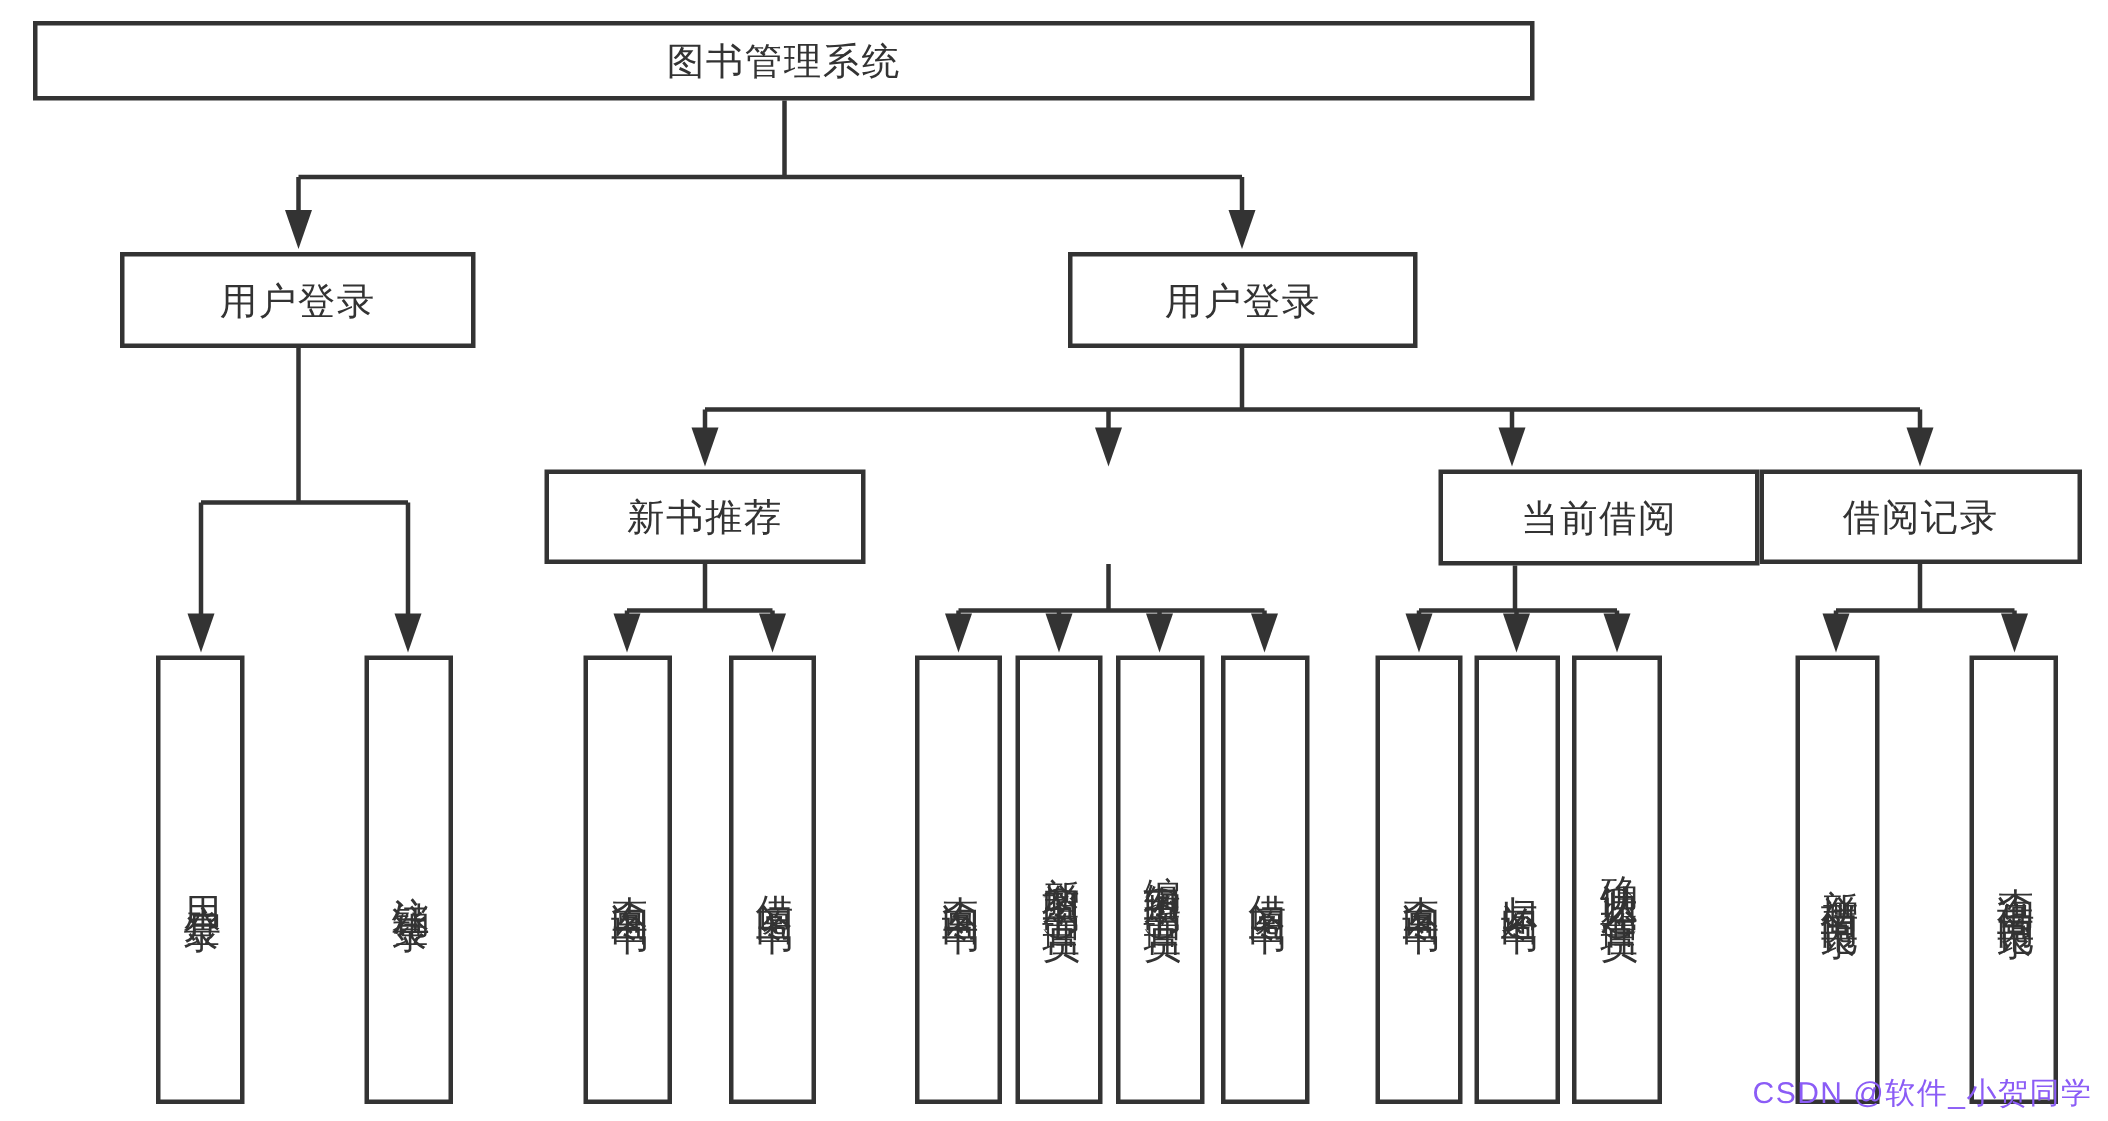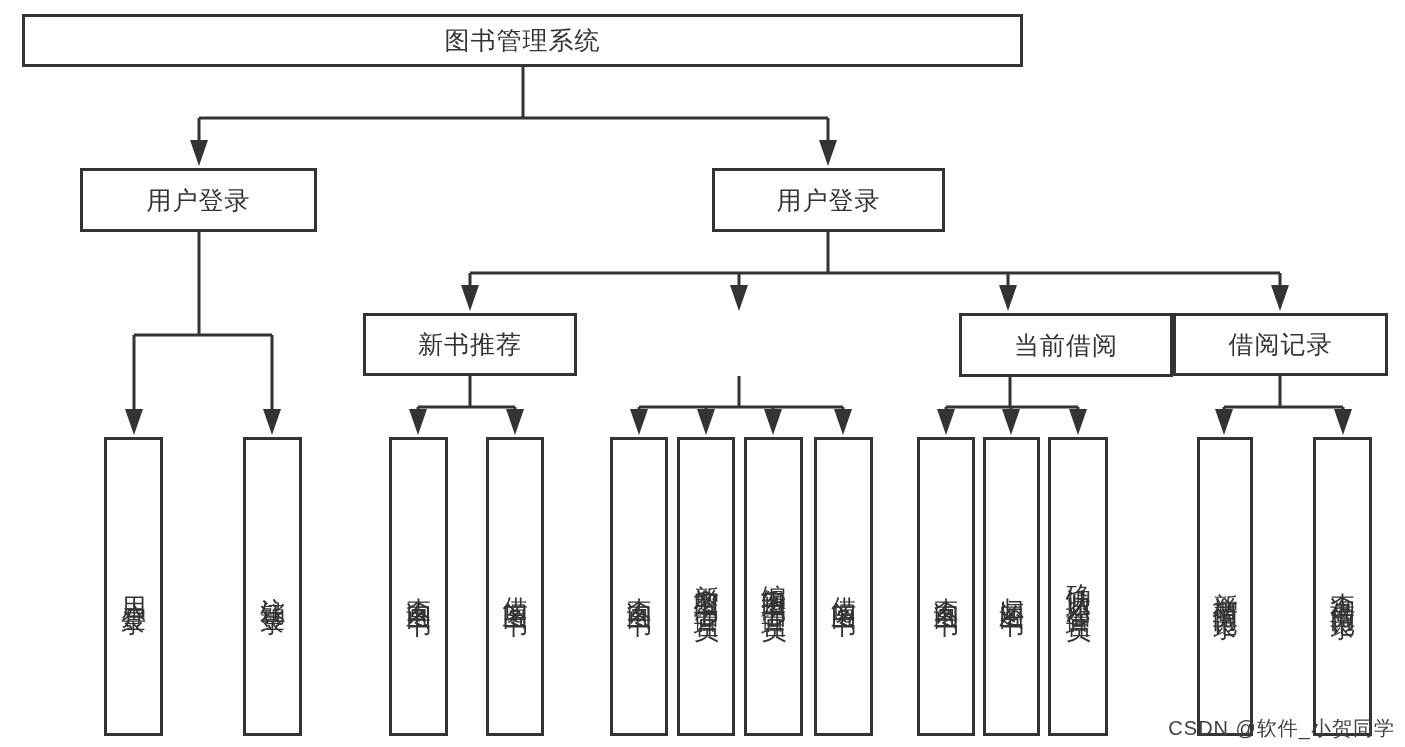--- a/index.html
+++ b/index.html
@@ -50,21 +50,21 @@
     writing-mode: vertical-rl;
     text-orientation: mixed;
     line-height: 1.1;
     letter-spacing: 5px;
   }
   .watermark {
     position: absolute;
     right: 10px;
     bottom: 5px;
     font-size: 20px;
-    color: #404040;
+    color: #8b5cf6;
     letter-spacing: 1px;
     white-space: nowrap;
   }
 </style>
 </head>
 <body>
 
 <div class="canvas">
 
   <svg class="connectors" width="1405" height="747" viewBox="0 0 1405 747">

